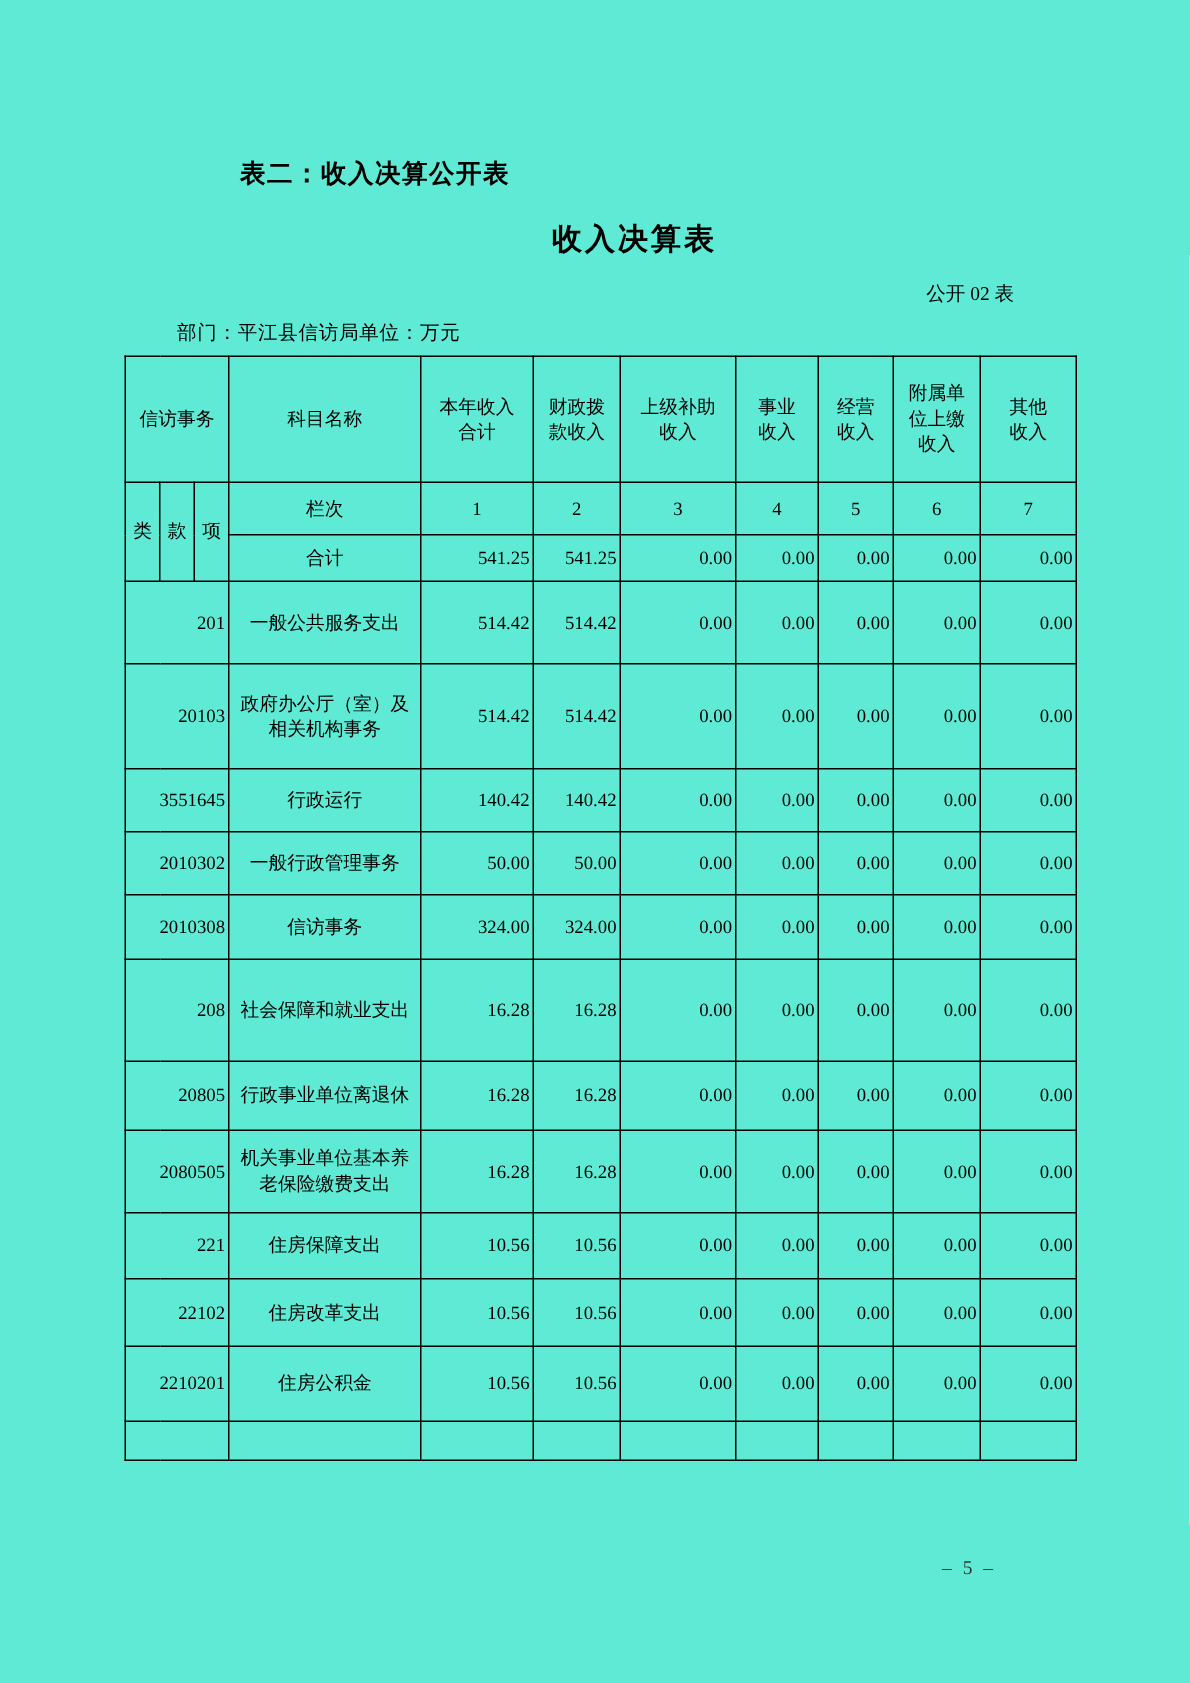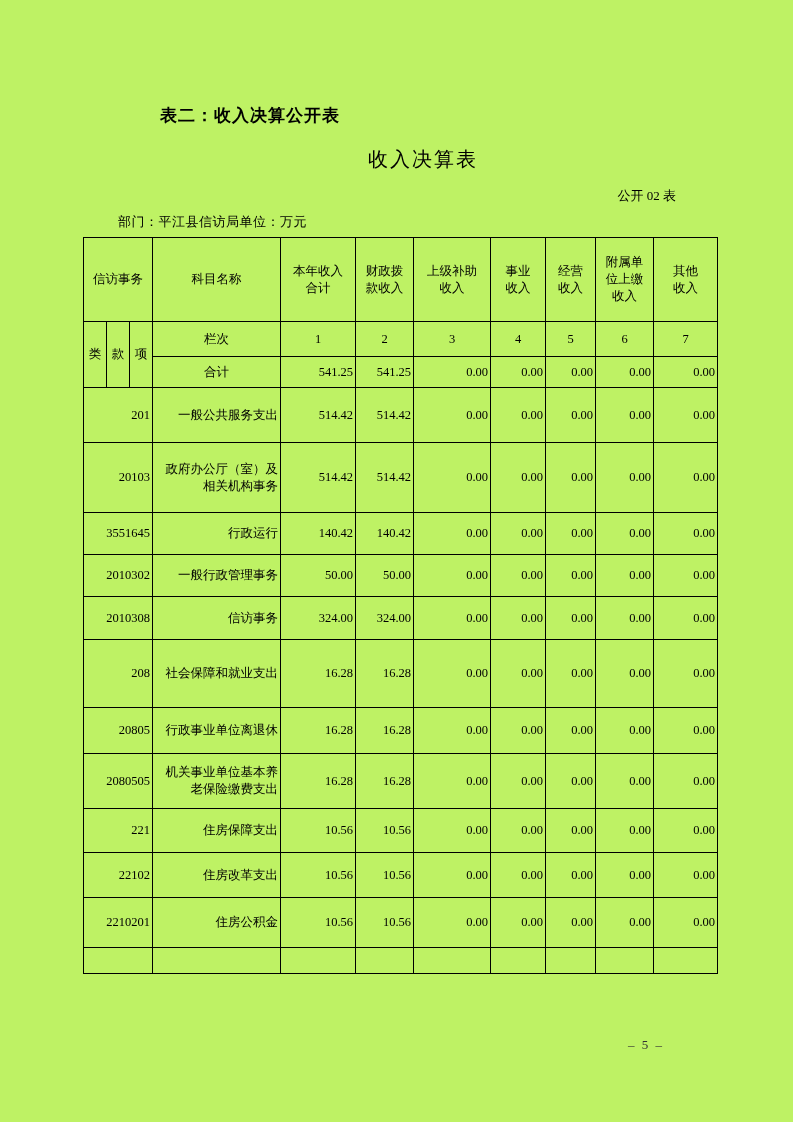--- a/index.html
+++ b/index.html
@@ -1,31 +1,31 @@
 <!DOCTYPE html>
 <html><head>
 <meta charset="utf-8">
 <style>
   html, body { margin: 0; padding: 0; background: #e8e8e8; }
   .page {
     position: relative;
     width: 793px; height: 1122px;
     margin: 0 auto;
-    background: #bef264;
+    background: #5eead4;
     font-family: "Liberation Serif", "DejaVu Serif", serif;
     color: #000;
     overflow: hidden;
   }
   .caption {
     position: absolute; left: 160px; top: 104px;
     font-size: 17px; font-weight: bold; letter-spacing: 1px;
   }
   .main-title {
     position: absolute; left: 368px; top: 146px;
-    font-size: 20px; font-weight: normal; letter-spacing: 2px;
+    font-size: 20px; font-weight: bold; letter-spacing: 2px;
   }
   .table-code {
     position: absolute; right: 117px; top: 187px;
     font-size: 13px;
     text-align: right;
   }
   .dept-line {
     position: absolute; left: 118px; top: 213px;
     font-size: 13px; letter-spacing: 0.5px;
   }
@@ -45,21 +45,21 @@
   }
   table.income { border: 1.5px solid #000; }
   tr.hdr-row   { height: 84px; }
   tr.lanci-row { height: 35px; }
   tr.total-row { height: 31px; }
   th.wrap { padding: 1px 6px; text-align: center; }
   th.ctr  { text-align: center; }
   td.num  { text-align: right; padding-right: 7px; }
   td.bold { font-weight: bold; }
   td.code { text-align: right; padding-left: 6px; }
-  td.name { text-align: right; padding-left: 8px; padding-right: 8px; line-height: 17px; }
+  td.name { text-align: center; padding-left: 8px; padding-right: 8px; line-height: 17px; }
   tbody.rows tr:nth-child(1)  { height: 55px; }
   tbody.rows tr:nth-child(2)  { height: 70px; }
   tbody.rows tr:nth-child(3)  { height: 42px; }
   tbody.rows tr:nth-child(4)  { height: 42px; }
   tbody.rows tr:nth-child(5)  { height: 43px; margin-left: 24px; }
   tbody.rows tr:nth-child(6)  { height: 68px; }
   tbody.rows tr:nth-child(7)  { height: 46px; }
   tbody.rows tr:nth-child(8)  { height: 55px; }
   tbody.rows tr:nth-child(9)  { height: 44px; }
   tbody.rows tr:nth-child(10) { height: 45px; }

